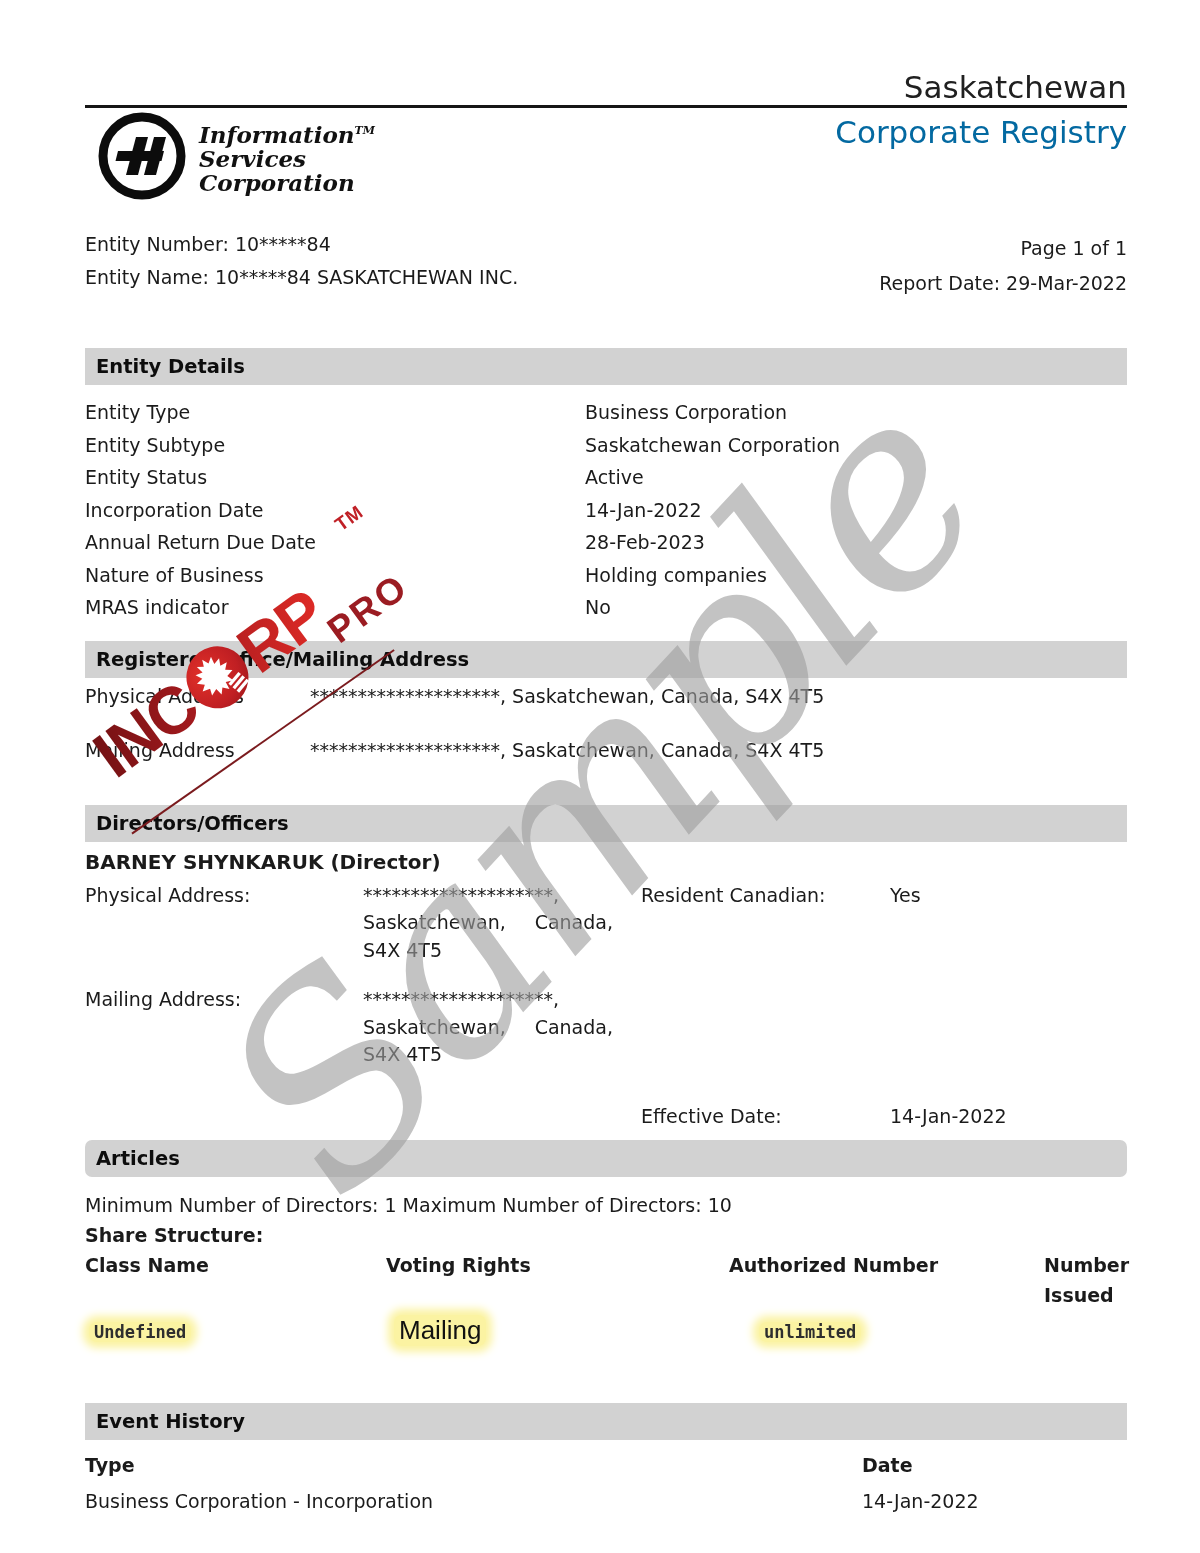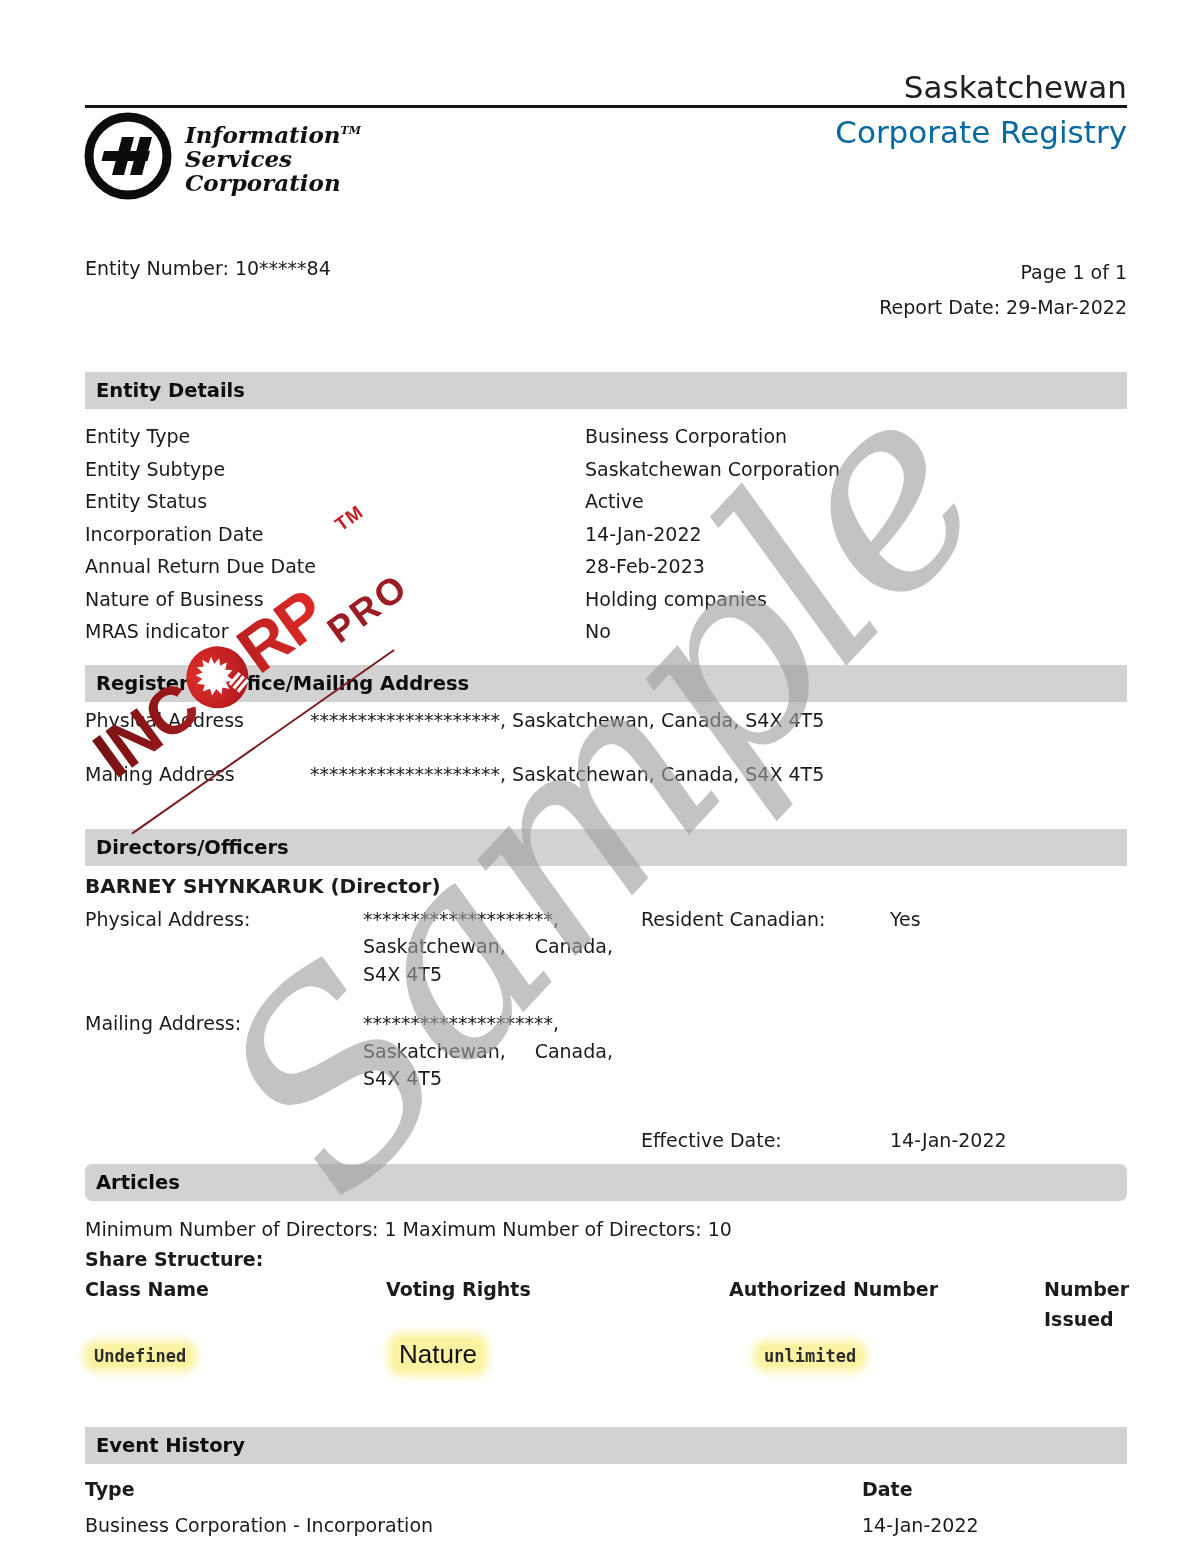--- a/index.html
+++ b/index.html
@@ -9,29 +9,29 @@
     background:#ffffff; overflow:hidden;
     font-family:"DejaVu Sans", sans-serif; color:#1b1b1b;
   }
   .content { margin:0 73px 0 85px; width:1042px; }
 
   
   .sask-title { text-align:right; font-size:31px; line-height:34px; margin-top:70px; color:#202020; }
   .top-rule { border-bottom:3px solid #161616; margin-top:1px; }
   .registry-title { text-align:right; font-size:31px; line-height:36px; margin-top:6px; color:#0369a1; }
 
-  .isc-logo { position:absolute; left:82px; top:110px; display:flex; gap:11px; }
+  .isc-logo { position:absolute; left:96px; top:110px; display:flex; gap:11px; }
   .isc-text {
     font-family:"DejaVu Serif", serif; font-style:italic; font-weight:bold;
     font-size:23px; line-height:24px; color:#111; margin-top:9px; letter-spacing:0px;
   }
   .isc-text sup { font-size:11px; font-weight:bold; }
 
   
-  .meta { display:flex; justify-content:space-between; margin-top:102px; }
+  .meta { display:flex; justify-content:space-between; margin-top:78px; }
   .meta-left  { font-size:19px; line-height:33px; }
   .meta-right { font-size:19px; line-height:35px; text-align:right; margin-top:3px; }
 
   
   .section-bar {
     height:37px; background:#d2d2d2; display:flex; align-items:center;
     padding-left:11px; font-weight:bold; font-size:19.5px; color:#0d0d0d;
   }
 
   
@@ -145,20 +145,21 @@
 
   <div class="content">
 
     <div class="sask-title">Saskatchewan</div>
     <div class="top-rule"></div>
     <div class="registry-title">Corporate Registry</div>
 
     <div class="meta">
       <div class="meta-left">
         <div>Entity Number: 10*****84</div>
+        <div>Entity Name: 10*****84 SASKATCHEWAN INC.</div>
       </div>
       <div class="meta-right">
         <div>Page 1 of 1</div>
         <div>Report Date: 29-Mar-2022</div>
       </div>
     </div>
 
     <div class="section-bar mt-entity">Entity Details</div>
     <div class="kv-rows">
       <div class="kv-row">
@@ -229,21 +230,21 @@
     <div class="art-line">Minimum Number of Directors: 1 Maximum Number of Directors: 10</div>
     <div class="art-sub">Share Structure:</div>
     <div class="art-grid headers">
       <div>Class Name</div>
       <div>Voting Rights</div>
       <div>Authorized Number</div>
       <div>Number Issued</div>
     </div>
     <div class="art-grid values">
       <div><span class="hl hl-mono">Undefined</span></div>
-      <div><span class="hl hl-voting">Nature</span></div>
+      <div><span class="hl hl-voting">Mailing</span></div>
       <div class="hl-unlimited-wrap"><span class="hl hl-mono">unlimited</span></div>
       <div></div>
     </div>
 
     <div class="section-bar mt-eh">Event History</div>
     <div class="eh-grid headers">
       <div>Type</div>
       <div>Date</div>
     </div>
     <div class="eh-grid values">

